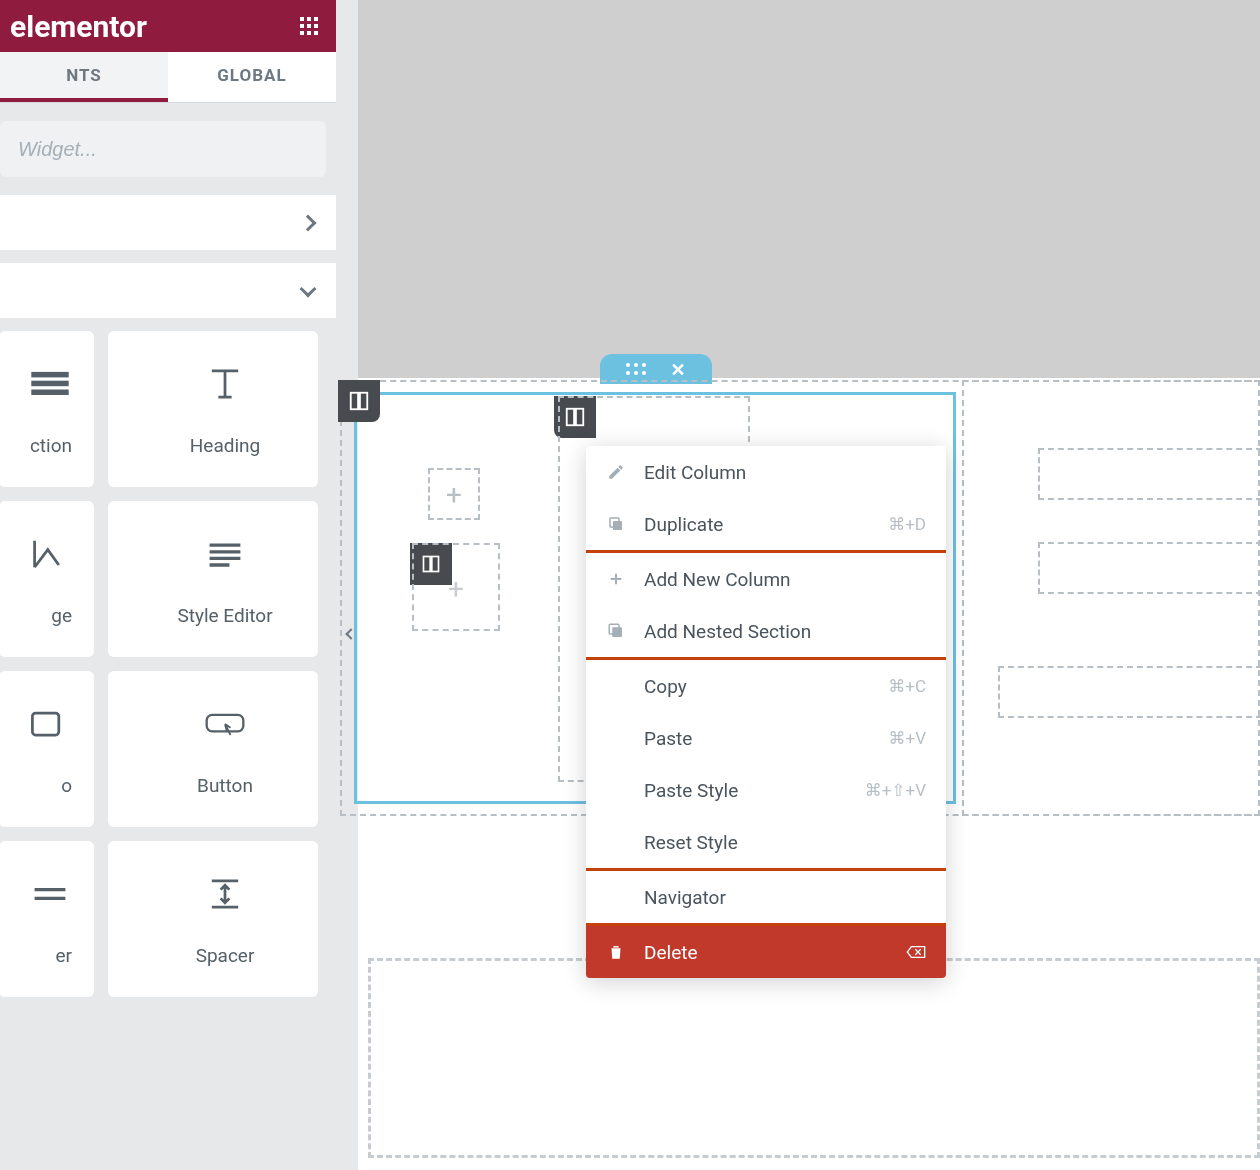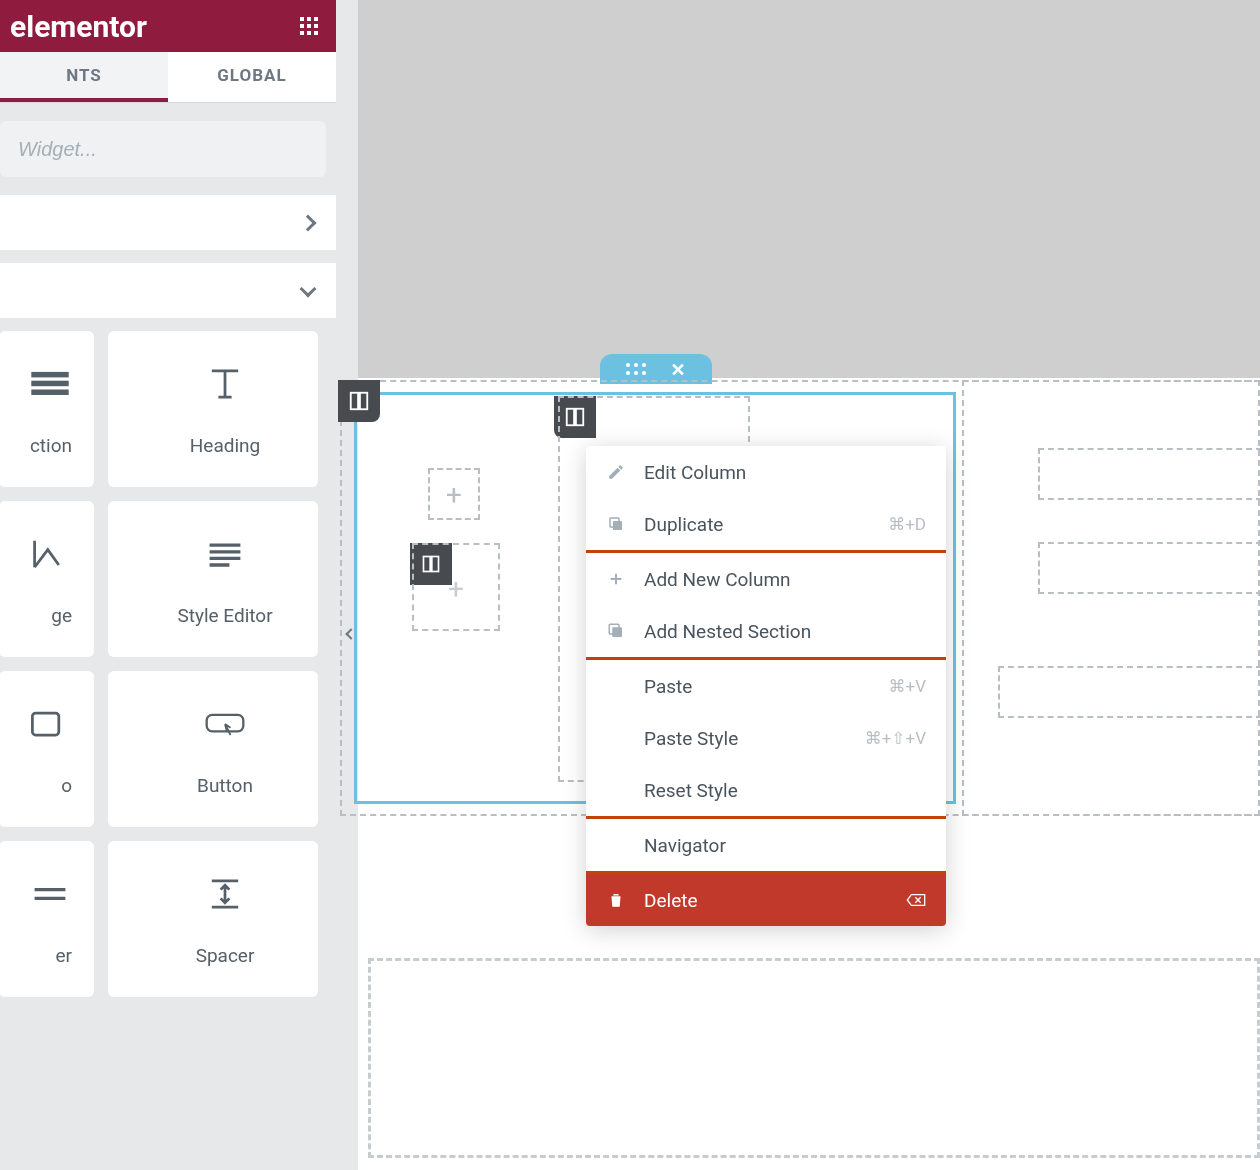--- a/index.html
+++ b/index.html
@@ -474,20 +474,24 @@
         <svg width="18" height="18" viewBox="0 0 24 24" fill="#a4afb7">
             <rect x="7" y="7" width="13" height="13" rx="1"></rect>
             <rect x="3" y="3" width="13" height="13" rx="1" fill="none" stroke="#a4afb7" stroke-width="2"></rect>
           </svg>
       </span>
       <span class="mi-label">Add Nested Section</span>
     </div>
   </div>
   <div class="menu-group">
     <div class="menu-item no-icon">
+      <span class="mi-label">Copy</span>
+      <span class="mi-short">⌘+C</span>
+    </div>
+    <div class="menu-item no-icon">
       <span class="mi-label">Paste</span>
       <span class="mi-short">⌘+V</span>
     </div>
     <div class="menu-item no-icon">
       <span class="mi-label">Paste Style</span>
       <span class="mi-short">⌘+⇧+V</span>
     </div>
     <div class="menu-item no-icon">
       <span class="mi-label">Reset Style</span>
     </div>

